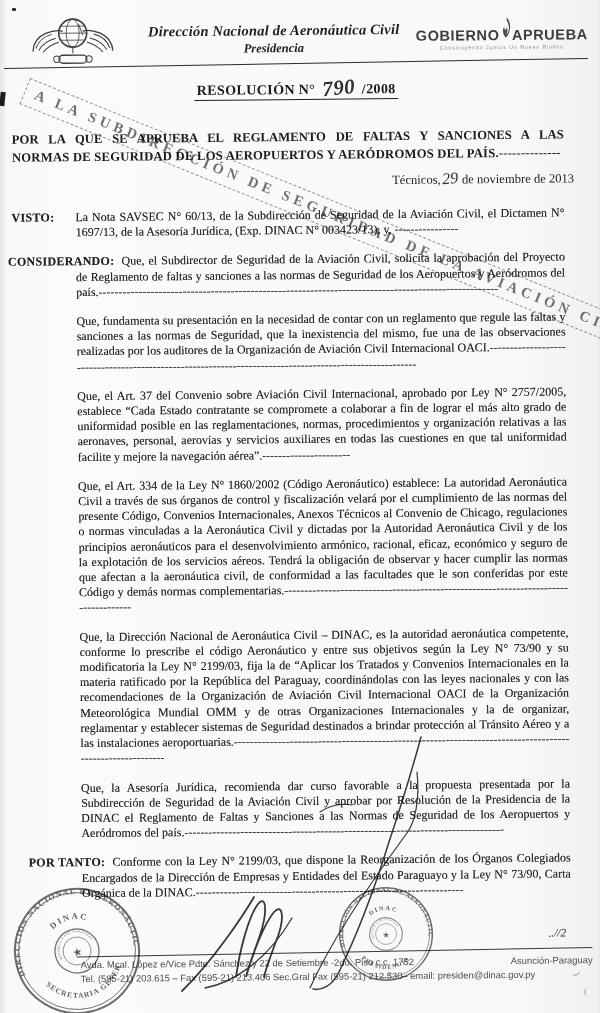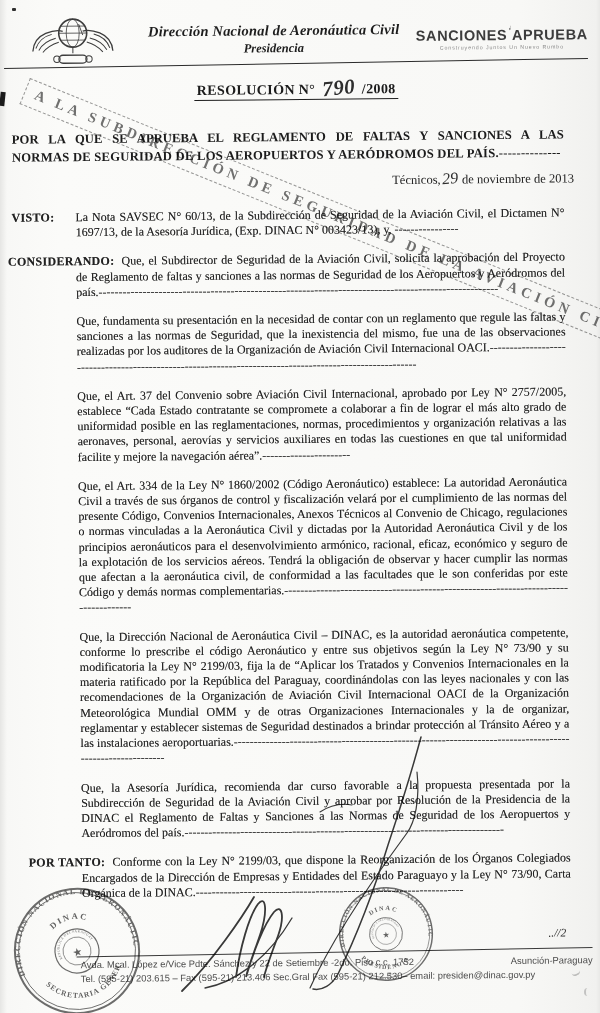--- a/index.html
+++ b/index.html
@@ -106,21 +106,21 @@
     </g>
   </svg>
 
   <div class="hdr-center">
     <div class="hdr-org">Dirección Nacional de Aeronáutica Civil</div>
     <div class="hdr-dept">Presidencia</div>
   </div>
 
   <div class="gov-logo">
     <div class="gov-line">
-      <span>SANCIONES</span>
+      <span>GOBIERNO</span>
       <svg class="gov-flame" width="16" height="32" viewBox="0 0 16 32">
         <path d="M8,31 C3,26 2,19 6,13 C4,19 9,21 9,15 C12,19 10,24 8,26 C14,23 14,13 10,5 C9,3 9,1 10,0 C15,6 16,16 13,23 C12,26 10,29 8,31 Z" fill="#4a4a4a"></path>
       </svg>
       <span>APRUEBA</span>
     </div>
     <div class="gov-tag">Construyendo Juntos Un Nuevo Rumbo</div>
   </div>
 
   <div class="hdr-rule"></div>
 

